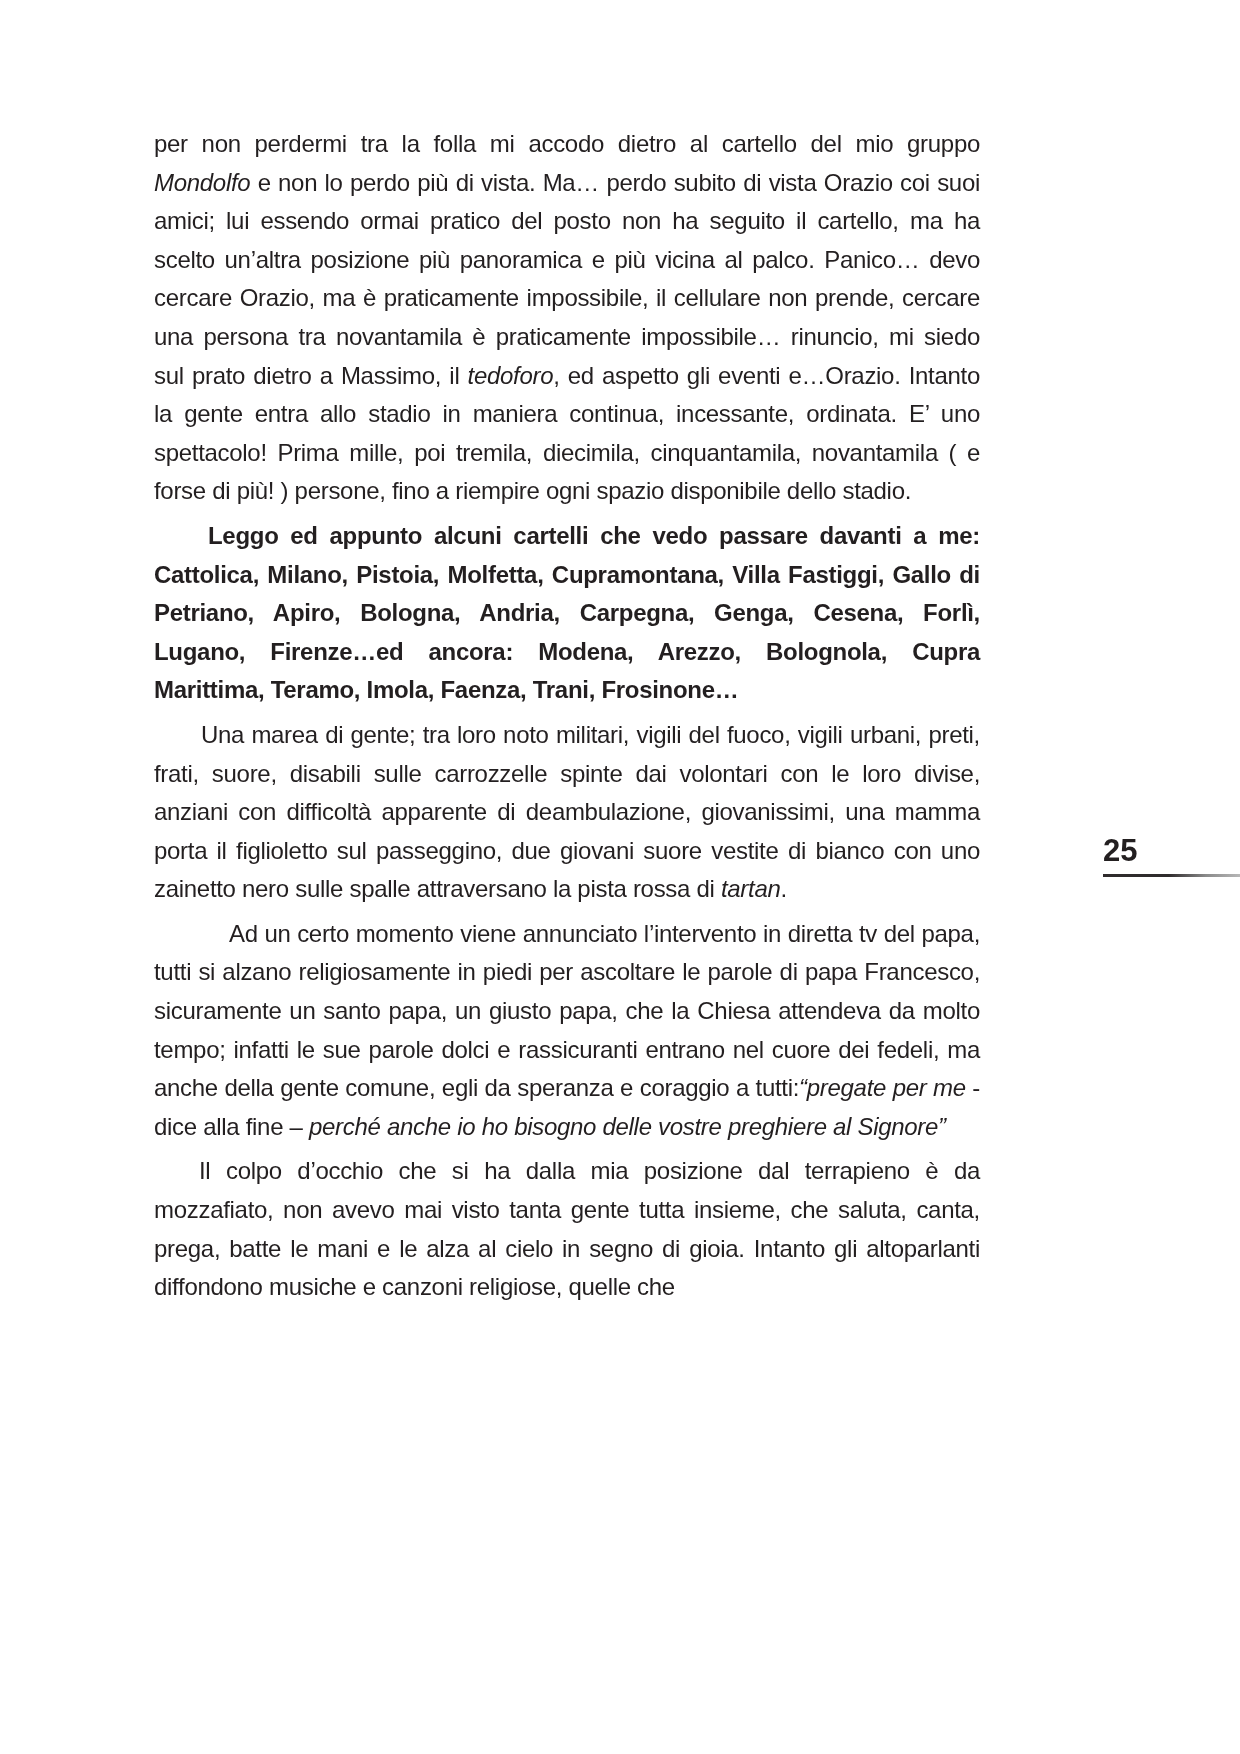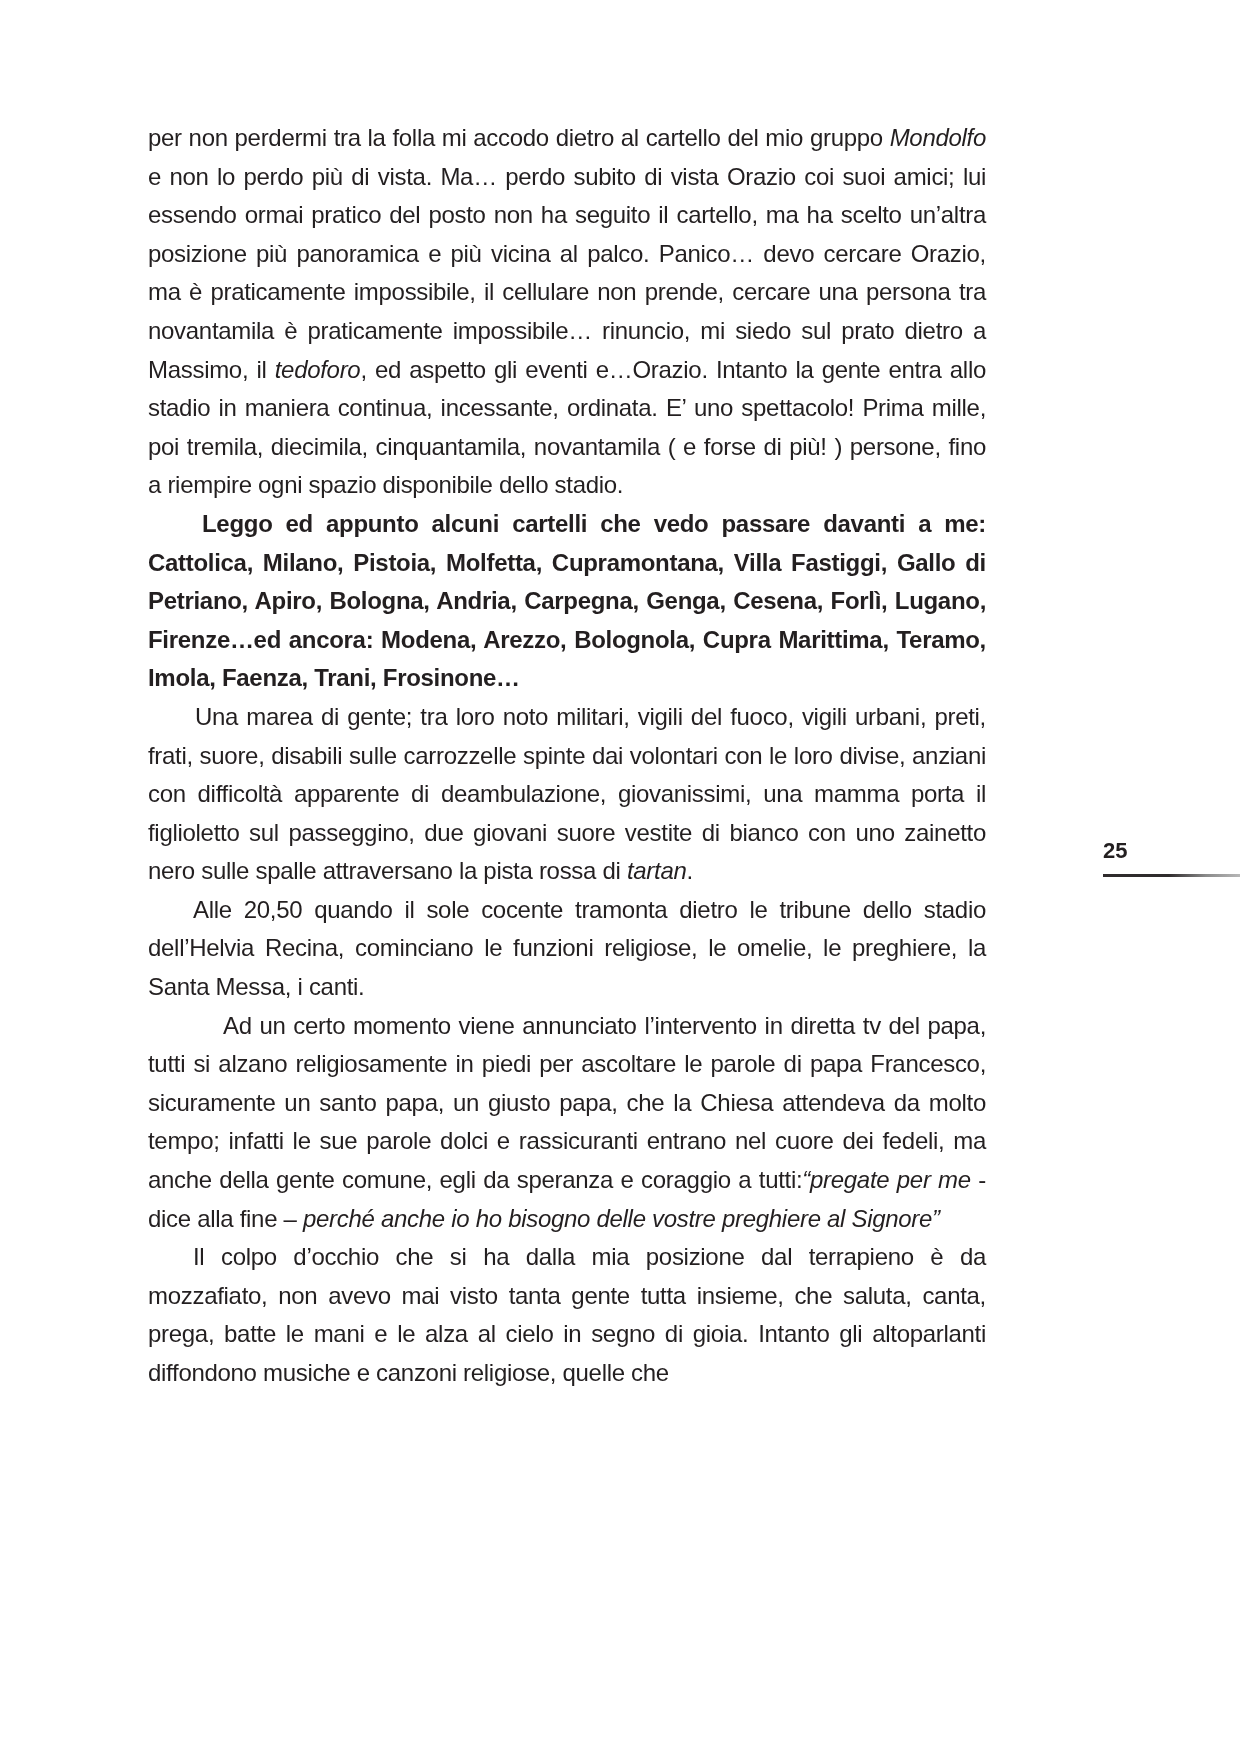--- a/index.html
+++ b/index.html
@@ -24,31 +24,31 @@
     position: absolute;
     left: 148px;
     top: 119px;
     width: 838px;
     text-align: justify;
     font-size: 24px;
     line-height: 38.6px;
     letter-spacing: -0.3px;
   }
   .body-text p {
-    margin: 0;
+    margin: 6px;
     padding: 0;
   }
   .it {
     font-style: italic;
   }
   .pageno {
     position: absolute;
     left: 1103px;
     top: 836px;
-    font-size: 22px;
+    font-size: 31px;
     line-height: 30px;
     font-weight: bold;
     color: var(--ink);
   }
   .pageno-rule {
     position: absolute;
     left: 1103px;
     top: 874px;
     width: 137px;
     height: 3px;
@@ -57,21 +57,20 @@
 </style>
 </head>
 <body>
 
 <div class="page">
 
   <div class="body-text">
       <p style="text-indent: 0px;"><span>per non perdermi tra la folla mi accodo dietro al cartello del mio gruppo </span><span class="it">Mondolfo</span><span> e non lo perdo più di vista. Ma… perdo subito di vista Orazio coi suoi amici; lui essendo ormai pratico del posto non ha seguito il cartello, ma ha scelto un’altra posizione più panoramica e più vicina al palco. Panico… devo cercare Orazio, ma è praticamente impossibile, il cellulare non prende, cercare una persona tra novantamila è praticamente impossibile… rinuncio, mi siedo sul prato dietro a Massimo, il </span><span class="it">tedoforo</span><span>, ed aspetto gli eventi e…Orazio. Intanto la gente entra allo stadio in maniera continua, incessante, ordinata. E’ uno spettacolo! Prima mille, poi tremila, diecimila, cinquantamila, novantamila ( e forse di più! ) persone, fino a riempire ogni spazio disponibile dello stadio.</span></p>
       <p style="text-indent: 54px; font-weight: bold;"><span>Leggo ed appunto alcuni cartelli che vedo passare davanti a me: Cattolica, Milano, Pistoia, Molfetta, Cupramontana, Villa Fastiggi, Gallo di Petriano, Apiro, Bologna, Andria, Carpegna, Genga, Cesena, Forlì, Lugano, Firenze…ed ancora: Modena, Arezzo, Bolognola, Cupra Marittima, Teramo, Imola, Faenza, Trani, Frosinone…</span></p>
       <p style="text-indent: 47px;"><span>Una marea di gente; tra loro noto militari, vigili del fuoco, vigili urbani, preti, frati, suore, disabili sulle carrozzelle spinte dai volontari con le loro divise, anziani con difficoltà apparente di deambulazione, giovanissimi, una mamma porta il figlioletto sul passeggino, due giovani suore vestite di bianco con uno zainetto nero sulle spalle attraversano la pista rossa di </span><span class="it">tartan</span><span>.</span></p>
-      <p style="text-indent: 45px;"><span>Alle 20,50 quando il sole cocente tramonta dietro le tribune dello stadio dell’Helvia Recina, cominciano le funzioni religiose, le omelie, le preghiere, la Santa Messa, i canti.</span></p>
       <p style="text-indent: 75px;"><span>Ad un certo momento viene annunciato l’intervento in diretta tv del papa, tutti si alzano religiosamente in piedi per ascoltare le parole di papa Francesco, sicuramente un santo papa, un giusto papa, che la Chiesa attendeva da molto tempo; infatti le sue parole dolci e rassicuranti entrano nel cuore dei fedeli, ma anche della gente comune, egli da speranza e coraggio a tutti:</span><span class="it">“pregate per me</span><span> - dice alla fine – </span><span class="it">perché anche io ho bisogno delle vostre preghiere al Signore”</span></p>
       <p style="text-indent: 45px;"><span>Il colpo d’occhio che si ha dalla mia posizione dal terrapieno è da mozzafiato, non avevo mai visto tanta gente tutta insieme, che saluta, canta, prega, batte le mani e le alza al cielo in segno di gioia. Intanto gli altoparlanti diffondono musiche e canzoni religiose, quelle che</span></p>
     </div>
 
   <div class="pageno">25</div>
 
   <div class="pageno-rule"></div>
 
 </div>
 

